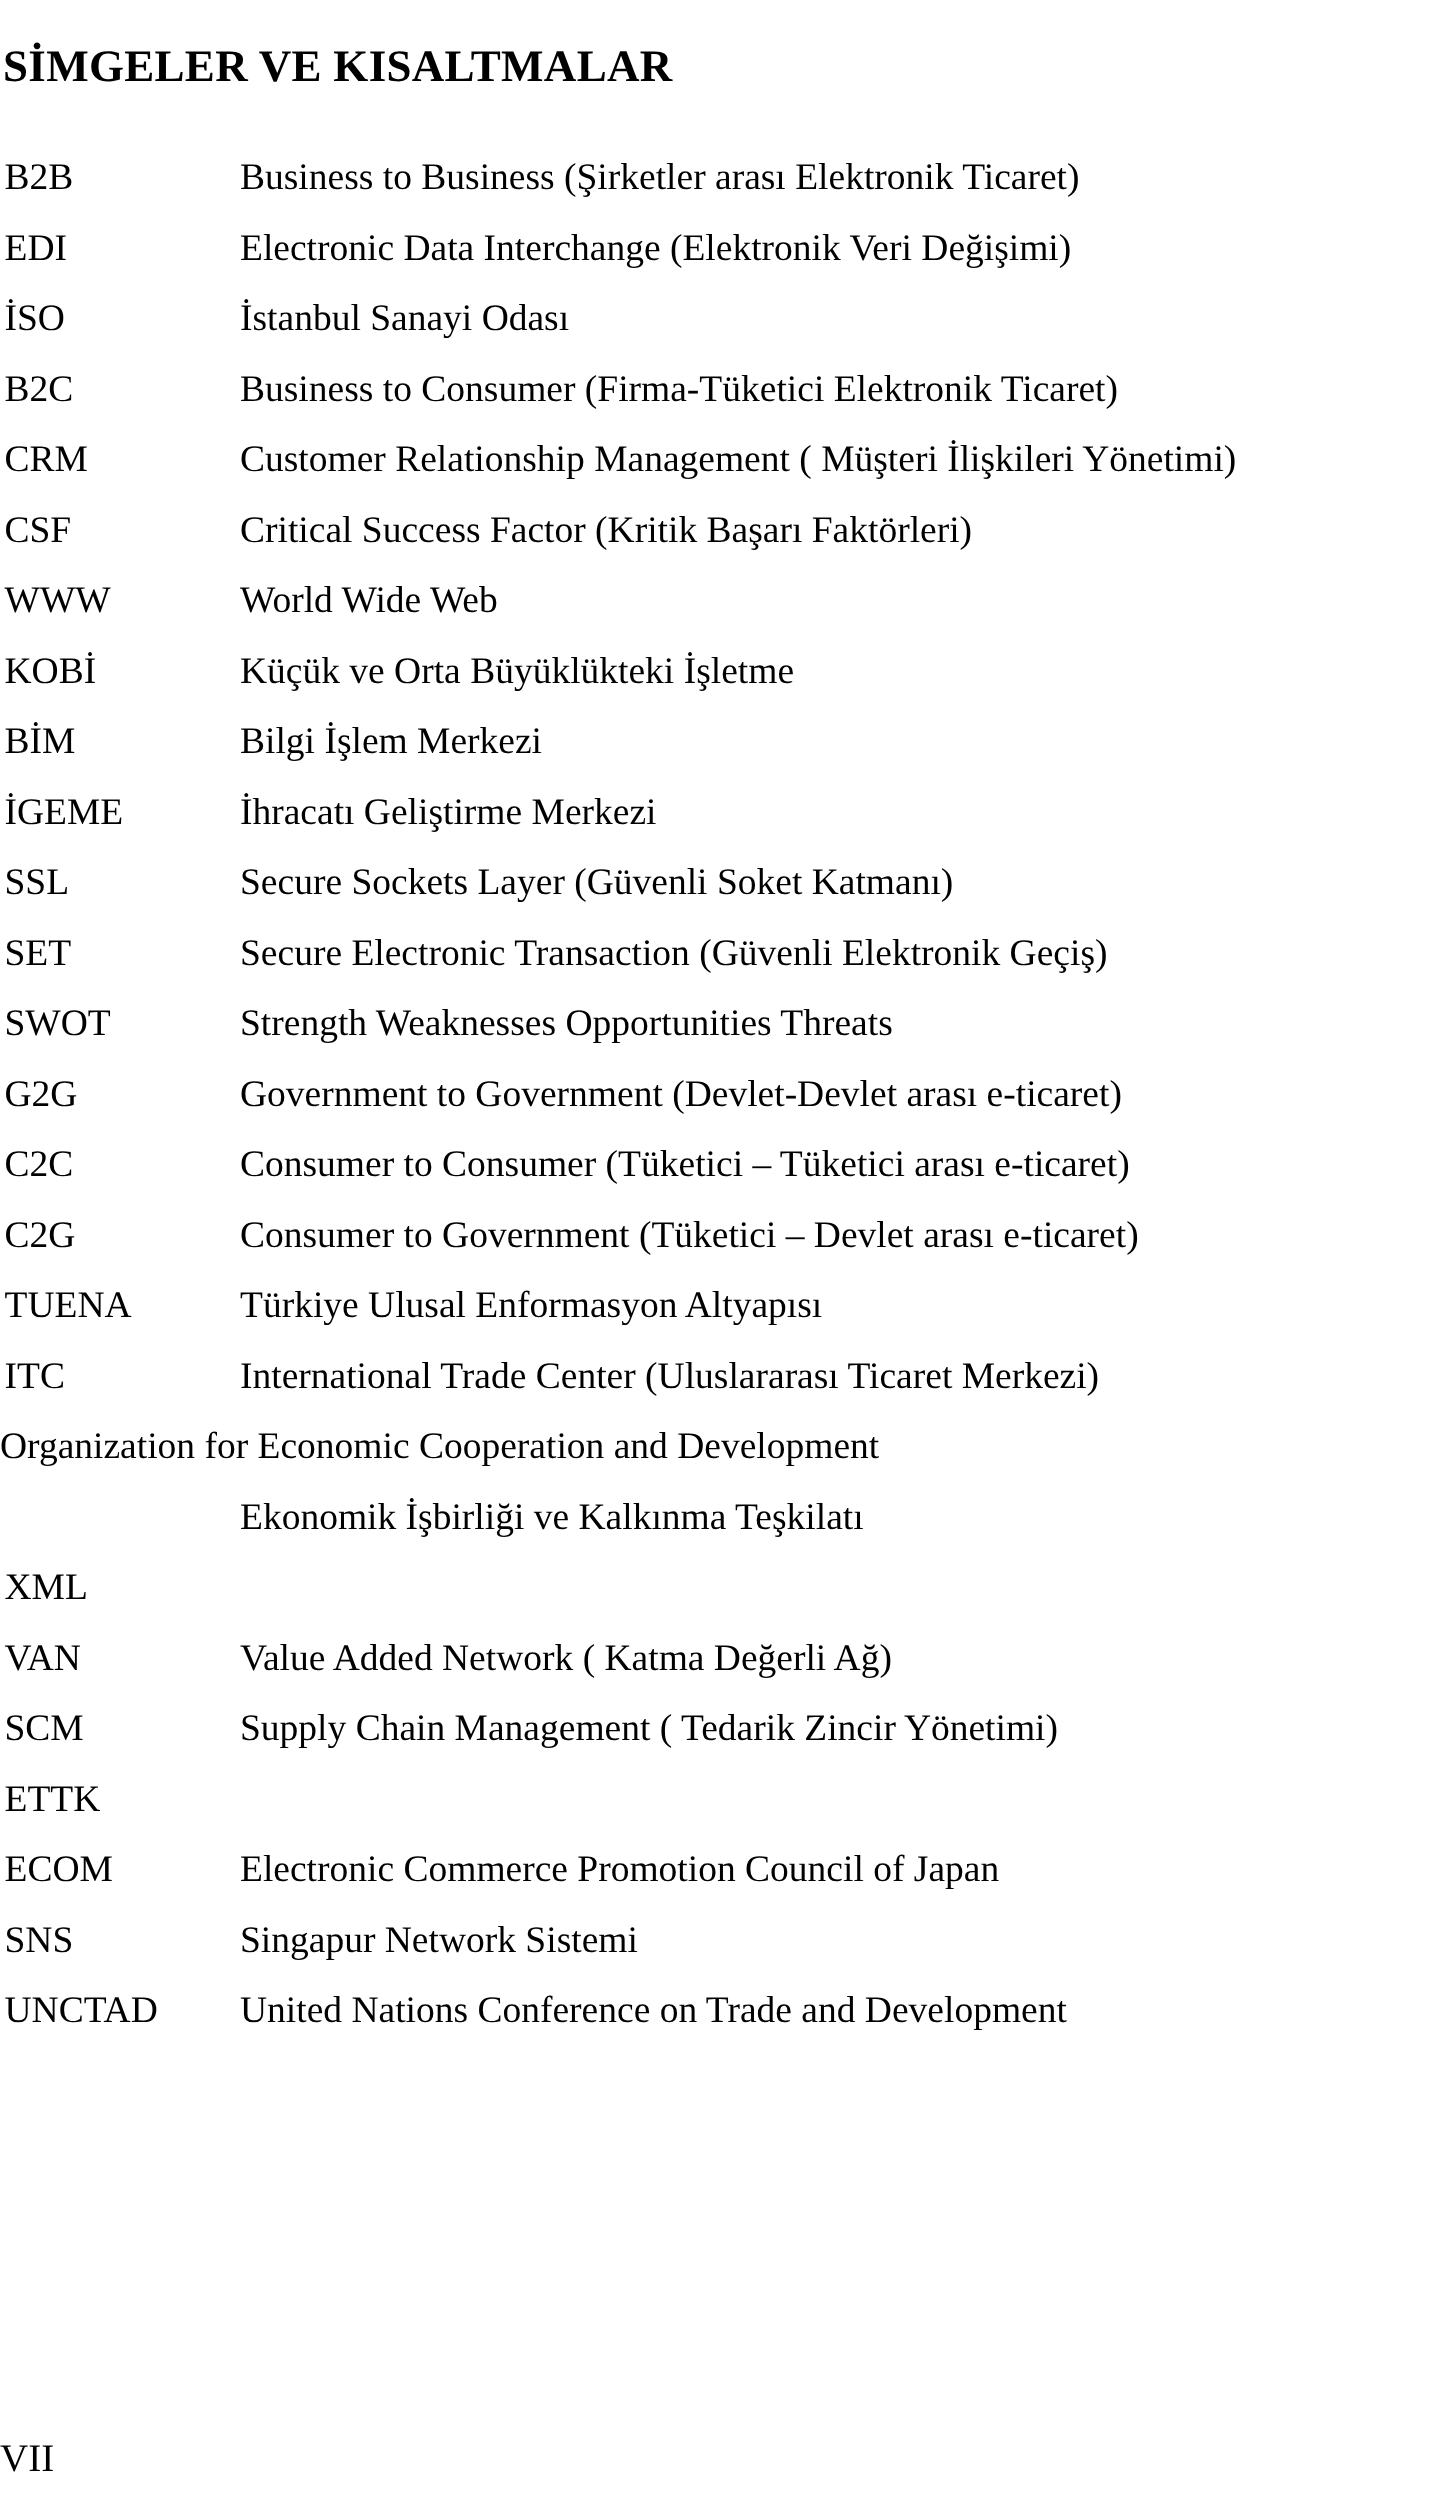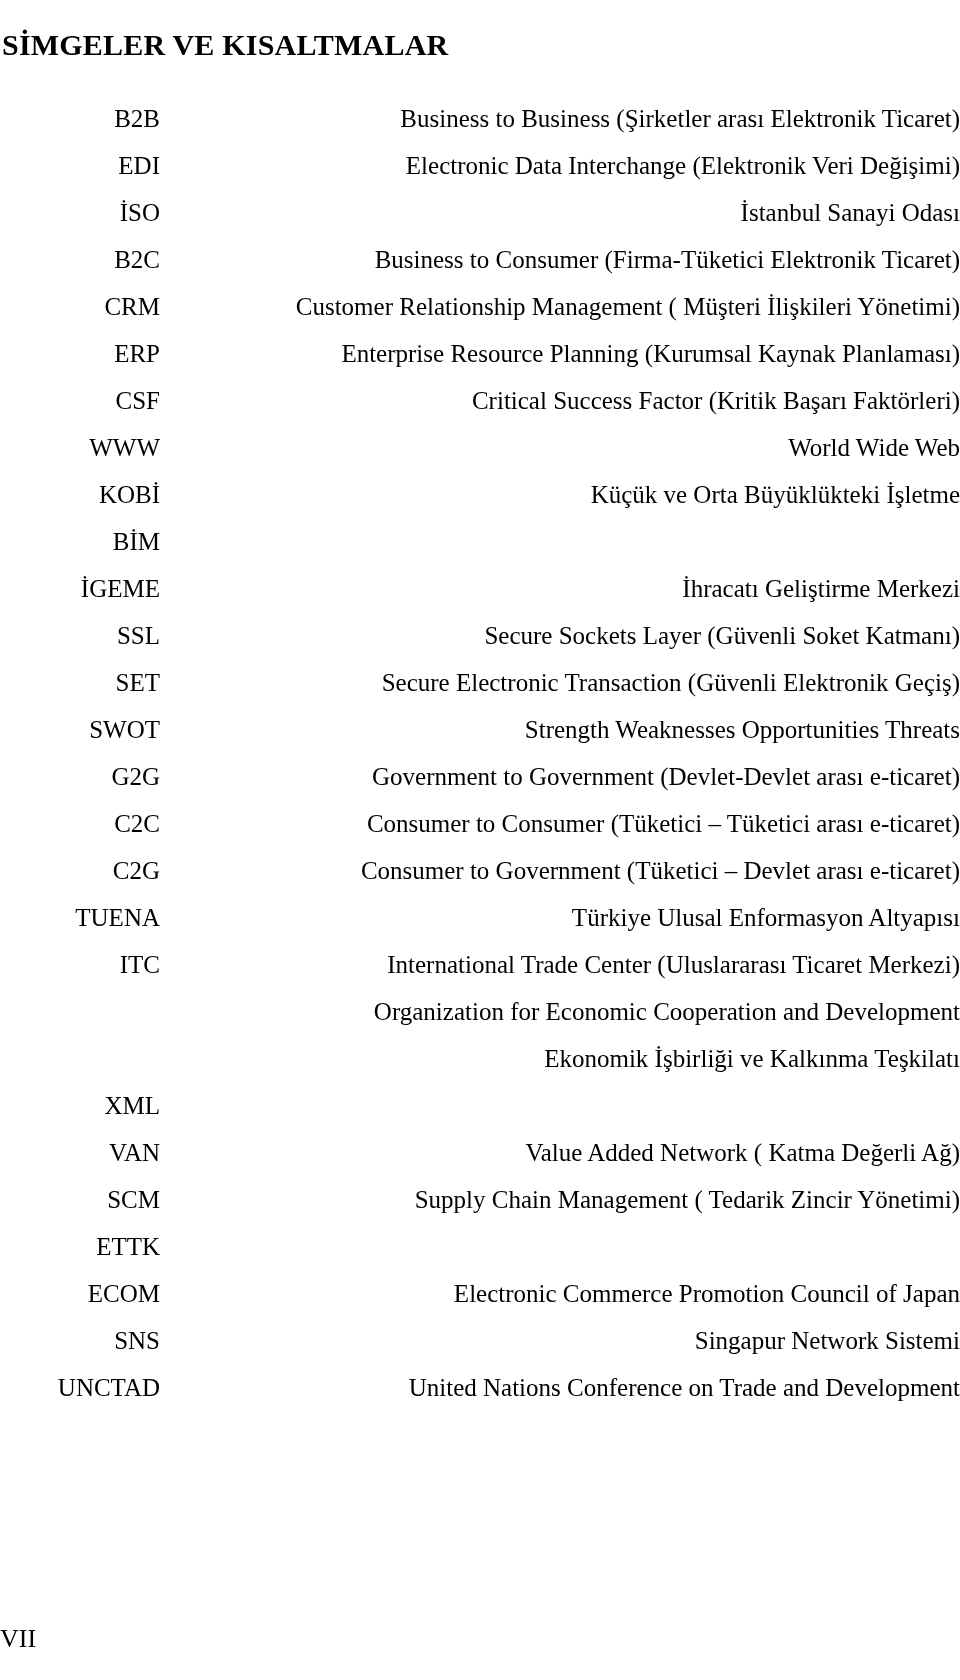--- a/index.html
+++ b/index.html
@@ -30,21 +30,20 @@
     font-weight: bold;
     letter-spacing: 0.2px;
     line-height: 38px;
     white-space: nowrap;
   }
   .abbrev-list {
     position: absolute;
     left: 0;
     top: 95px;
     width: 960px;
-    text-align: right;
   }
   .abbrev-row {
     display: flex;
     align-items: baseline;
     height: 47px;
     line-height: 47px;
   }
   .abbrev-term {
     flex: 0 0 160px;
     padding-left: 3px;
@@ -92,37 +91,34 @@
       </div>
       <div class="abbrev-row">
         <div class="abbrev-term">B2C</div>
         <div class="abbrev-def">Business to Consumer (Firma-Tüketici Elektronik Ticaret)</div>
       </div>
       <div class="abbrev-row">
         <div class="abbrev-term">CRM</div>
         <div class="abbrev-def">Customer Relationship Management ( Müşteri İlişkileri Yönetimi)</div>
       </div>
       <div class="abbrev-row">
-        <div class="abbrev-term">ERP</div>
-        <div class="abbrev-def">Enterprise Resource Planning (Kurumsal Kaynak Planlaması)</div>
-      </div>
-      <div class="abbrev-row">
         <div class="abbrev-term">CSF</div>
         <div class="abbrev-def">Critical Success Factor (Kritik Başarı Faktörleri)</div>
       </div>
       <div class="abbrev-row">
         <div class="abbrev-term">WWW</div>
         <div class="abbrev-def">World Wide Web</div>
       </div>
       <div class="abbrev-row">
         <div class="abbrev-term">KOBİ</div>
         <div class="abbrev-def">Küçük ve Orta Büyüklükteki İşletme</div>
       </div>
       <div class="abbrev-row">
         <div class="abbrev-term">BİM</div>
+        <div class="abbrev-def">Bilgi İşlem Merkezi</div>
       </div>
       <div class="abbrev-row">
         <div class="abbrev-term">İGEME</div>
         <div class="abbrev-def">İhracatı Geliştirme Merkezi</div>
       </div>
       <div class="abbrev-row">
         <div class="abbrev-term">SSL</div>
         <div class="abbrev-def">Secure Sockets Layer (Güvenli Soket Katmanı)</div>
       </div>
       <div class="abbrev-row">

